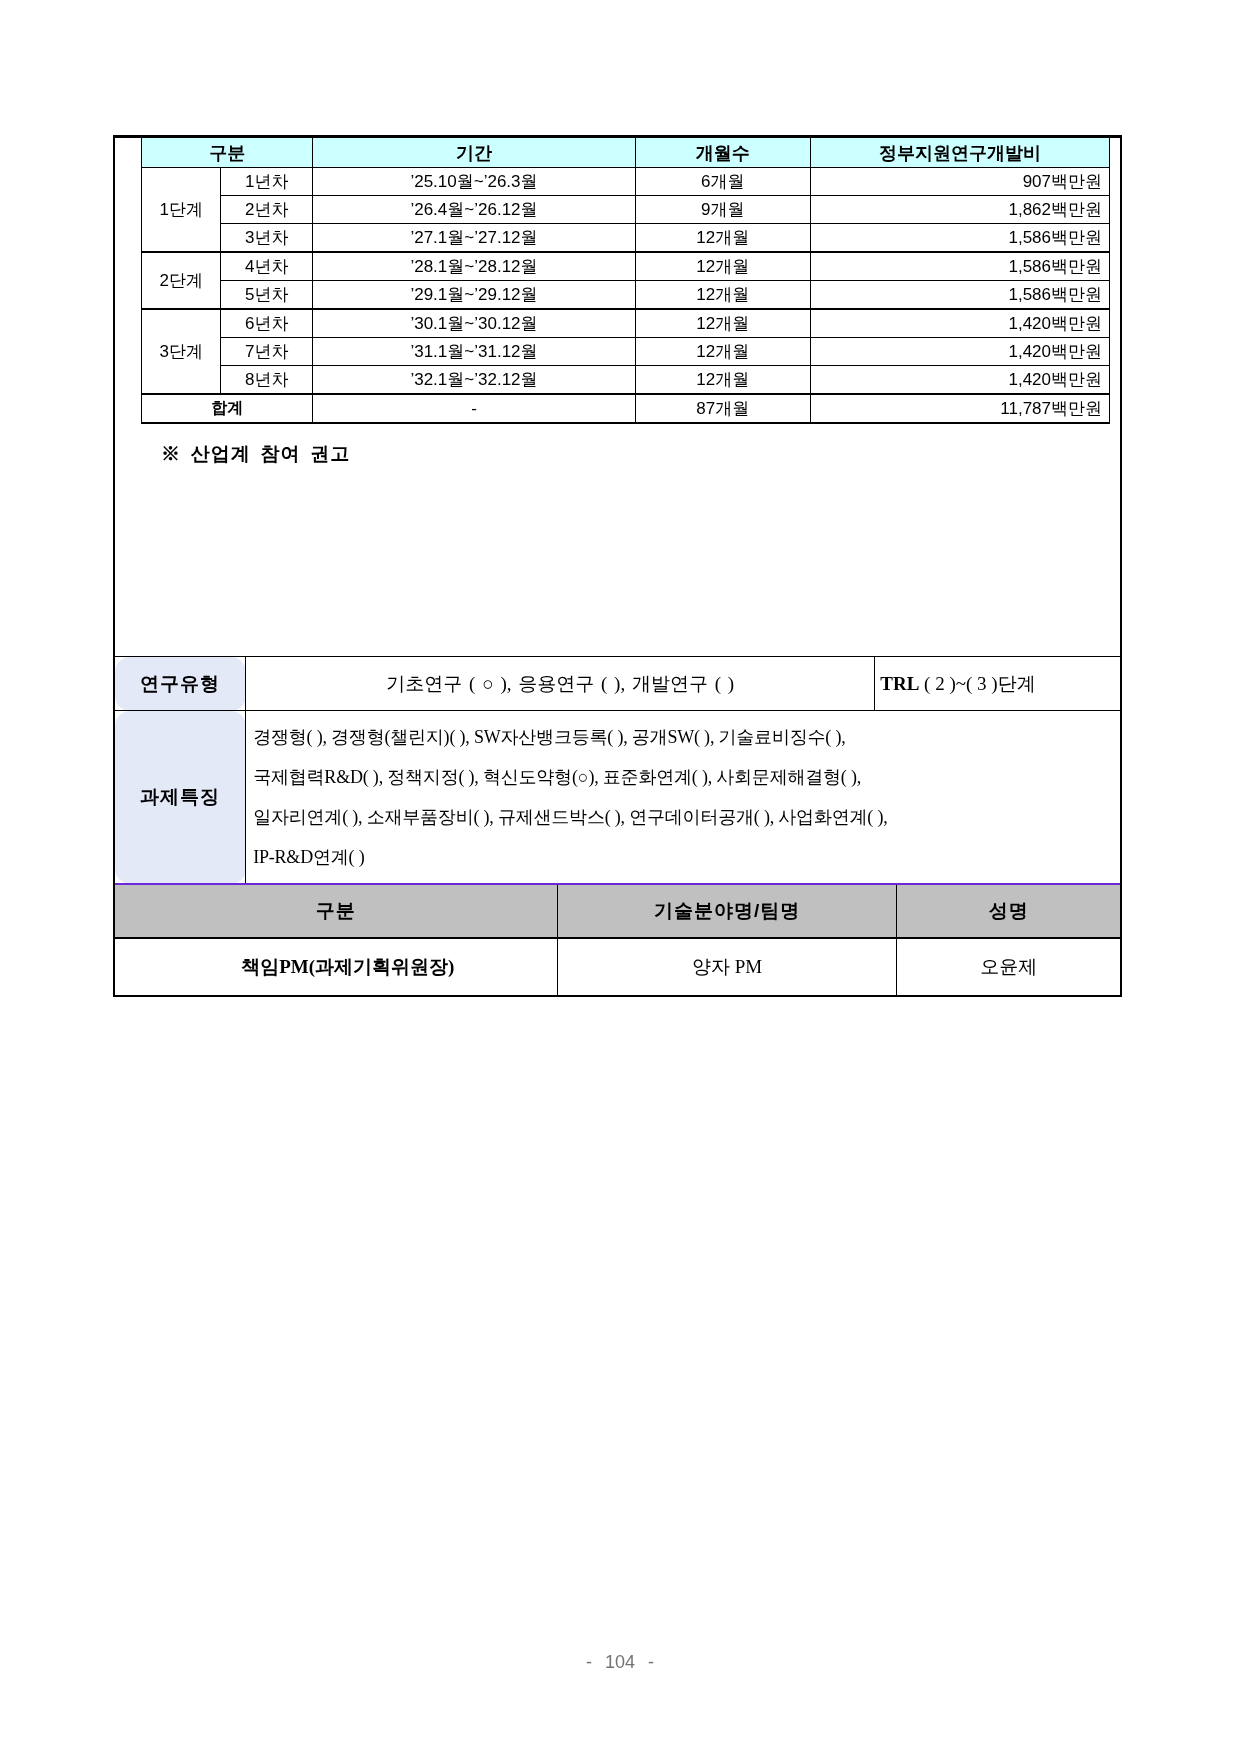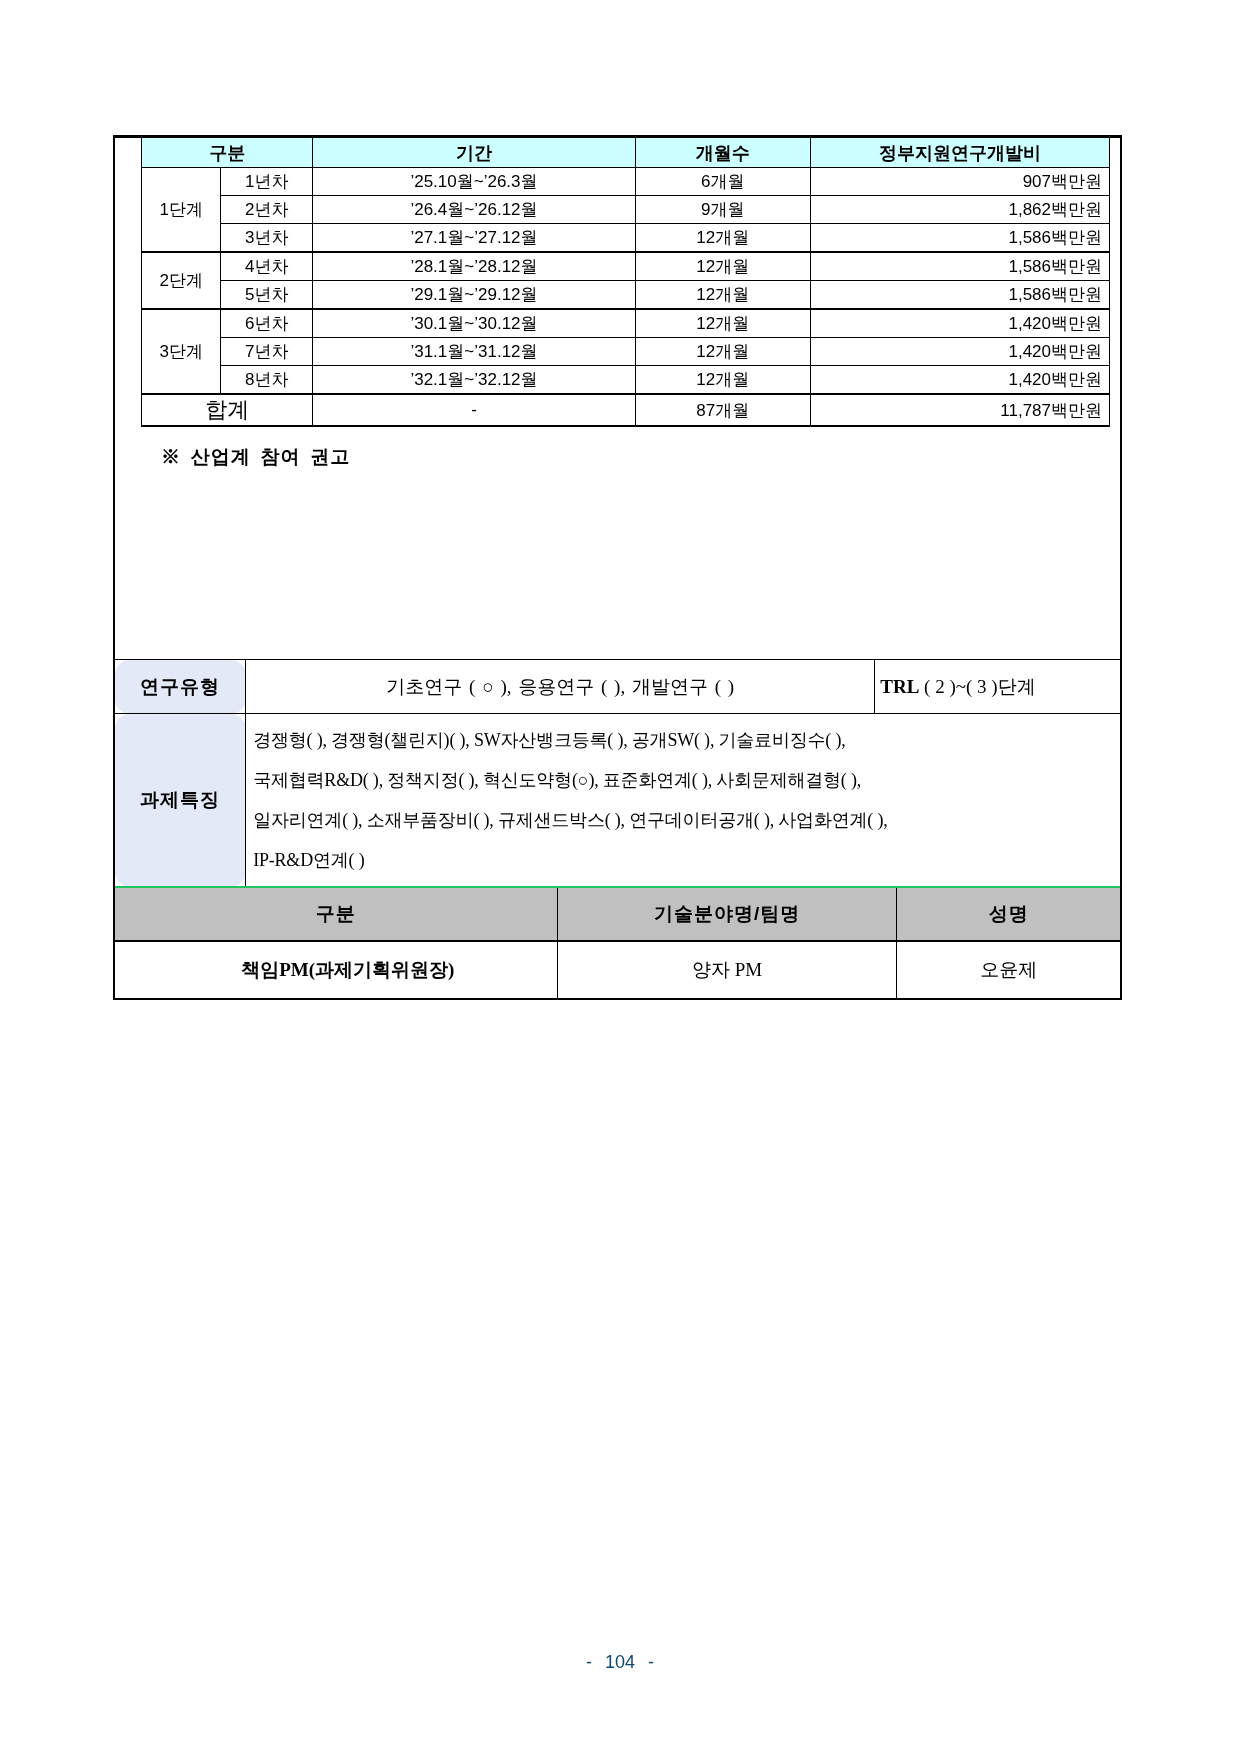--- a/index.html
+++ b/index.html
@@ -16,56 +16,56 @@
   .t1{width:969px;margin:0 14px 0 26px;}
   .t1 td,.t1 th{
     border:1px solid #000;border-top:none;height:27px;padding:0;
     font-size:17px;text-align:center;vertical-align:middle;font-weight:normal;
     overflow:hidden;white-space:nowrap;
   }
   .t1 .head th{background:#CCFFFF;font-weight:bold;font-size:18px;height:29px;}
   .t1 .budget{text-align:right;padding-right:7px;border-radius:12px;}
   .t1 .grp-end{border-bottom-width:2px;}
   .t1 .total td{border-bottom:2px solid #000;}
-  .t1 .total .lbl{font-weight:normal;font-size:22px;}
+  .t1 .total .lbl{font-weight:bold;font-size:16px;}
   
   .note{height:216px;box-sizing:border-box;border-bottom:1px solid #000;
         font-family:"Liberation Serif","DejaVu Serif",serif;}
   .footnote{font-size:17px;margin:44px 10px 0 12px;word-spacing:7px;white-space:nowrap;}
   .agency{font-size:19px;margin:32px 0 0 26px;}
   .agency .b{font-weight:bold;letter-spacing:1px;}
   .agency .bullet{font-weight:bold;margin-right:14px;}
   .rec{font-size:19px;font-weight:bold;margin:17px 0 0 46px;letter-spacing:1px;word-spacing:4px;}
   
   .t2{width:100%;font-family:"Liberation Serif","DejaVu Serif",serif;}
   .t2 td{border:none;border-right:1px solid #000;border-bottom:1px solid #000;
          vertical-align:middle;padding:0;}
   .t2 td:last-child{border-right:none;}
   .t2 .label{background:#E4E9F7;font-weight:bold;text-align:center;font-size:19px;
              font-family:"Liberation Sans","DejaVu Sans",sans-serif;letter-spacing:1px;border-radius:15px;}
   .t2 .rowA td{height:53px;}
   .t2 .rtype{text-align:center;font-size:19px;word-spacing:2px;}
   .t2 .trl{font-size:19px;padding-left:5px;white-space:nowrap;}
   .t2 .trl .b{font-weight:bold;}
-  .t2 .rowB td{border-bottom:2px solid #22c55e;}
+  .t2 .rowB td{border-bottom:2px solid #6d28d9;}
   .t2 .features{padding:6px 4px 6px 7px;}
   .t2 .features .ln{font-size:18px;line-height:40px;white-space:nowrap;letter-spacing:-0.2px;}
   
   .t3{width:100%;font-family:"Liberation Serif","DejaVu Serif",serif;}
   .t3 td{border:none;border-right:1px solid #000;border-bottom:1px solid #000;
          text-align:center;vertical-align:middle;font-size:19px;padding:0;}
   .t3 td:last-child{border-right:none;}
   .t3 .head td{background:#C0C0C0;font-weight:bold;height:52px;border-bottom:2px solid #000;
                font-family:"Liberation Sans","DejaVu Sans",sans-serif;letter-spacing:1px;}
   .t3 .row td{height:56px;}
   .t3 .row .role{font-weight:bold;padding-left:24px;}
   .t3 .row:last-child td{border-bottom:none;}
   
   .pageno{position:absolute;top:1652px;left:0;width:1240px;text-align:center;
-          font-size:18px;word-spacing:8px;color:#0c4a6e;}
+          font-size:18px;word-spacing:8px;color:#737373;}
 </style>
 </head>
 <body>
 
 <div class="frame">
 
   <table class="t1">
     <colgroup>
       <col style="width:8.2%">
         <col style="width:9.5%">

